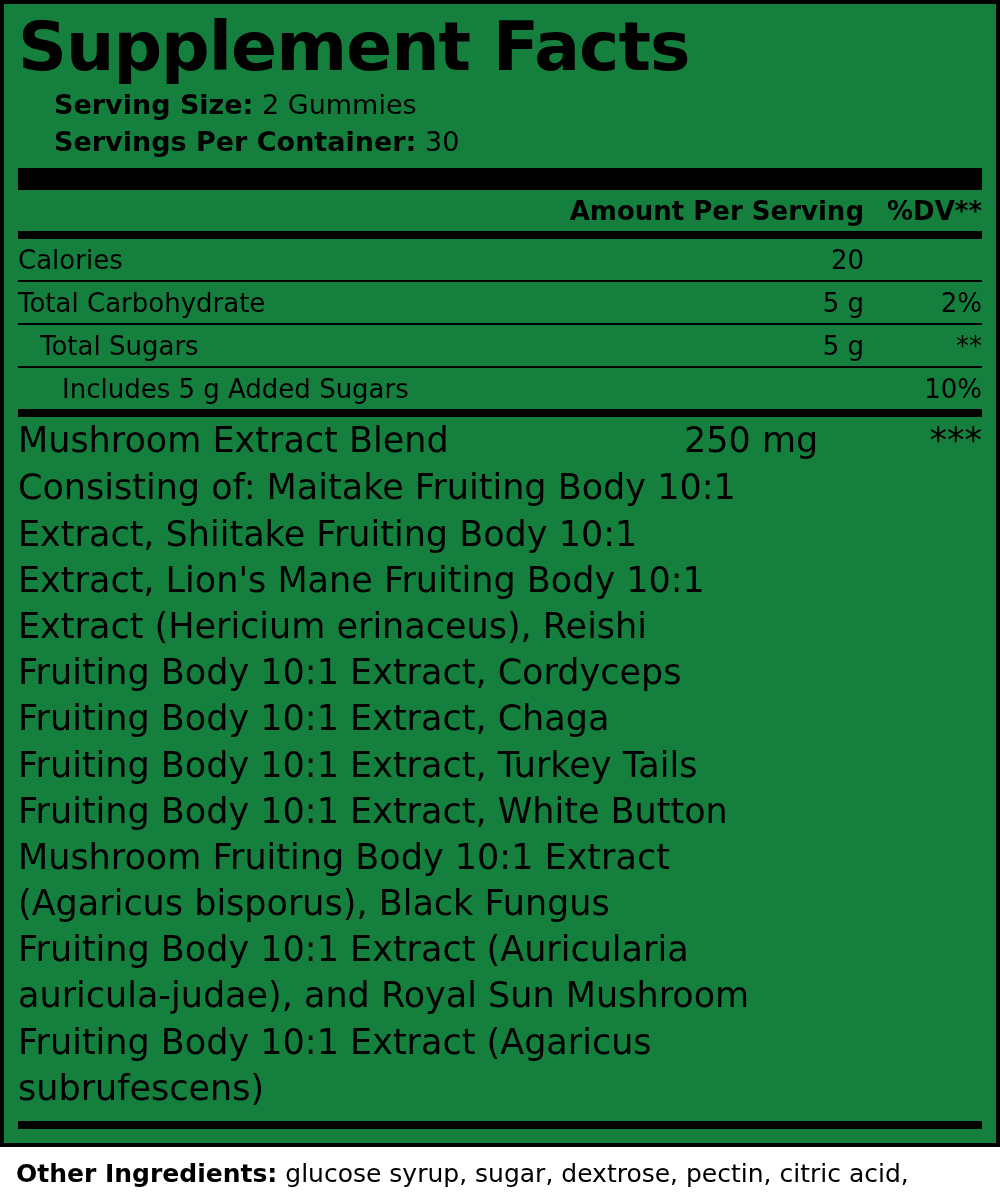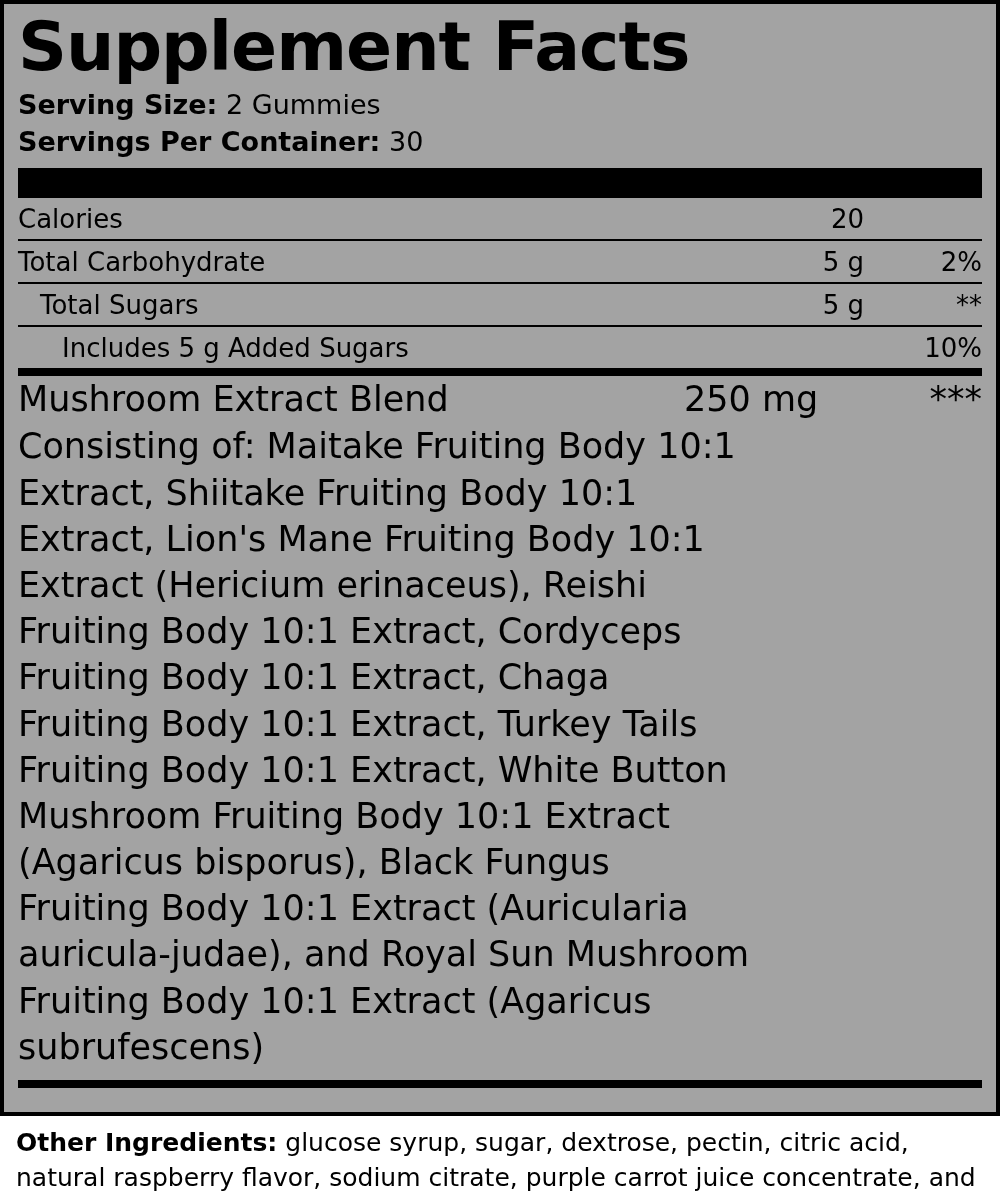--- a/index.html
+++ b/index.html
@@ -11,34 +11,35 @@
     font-family: "DejaVu Sans", sans-serif;
     color: #000000;
     width: 1000px;
     height: 1193px;
     -webkit-font-smoothing: antialiased;
   }
   .panel {
     box-sizing: border-box;
     width: 1000px;
     border: 4px solid #000;
-    padding: 8px 14px 24px 14px;
-    background: #a3a3a3;
+    padding: 8px 14px 14px 14px;
+    background: #15803d;
   }
   .title {
     font-size: 68px;
     font-weight: bold;
     letter-spacing: -1px;
     line-height: 1.02;
     margin: 0 0 6px 0;
     white-space: nowrap;
   }
   .serving-line {
     font-size: 27px;
     line-height: 1.35;
+    margin-left: 36px;
   }
   .serving-line b {
     font-weight: bold;
   }
   .rule-thick {
     height: 22px;
     background: #000;
     margin: 8px 0 0 0;
   }
   .rule-med {
@@ -107,20 +108,29 @@
     <b>Serving Size:</b>
     <span>2 Gummies</span>
   </div>
   <div class="serving-line">
     <b>Servings Per Container:</b>
     <span>30</span>
   </div>
 
   <div class="rule-thick"></div>
 
+  <table class="facts">
+    <tbody>
+        <tr class="hdr">
+      <td class="col-name"></td>
+      <td class="col-amt">Amount Per Serving</td>
+      <td class="col-dv">%DV**</td>
+    </tr>
+  </tbody>
+    </table>
 
   <div class="rule-med"></div>
 
   <table class="facts">
     <tbody>
         <tr>
       <td class="col-name">Calories</td>
       <td class="col-amt">20</td>
       <td class="col-dv"></td>
     </tr>

